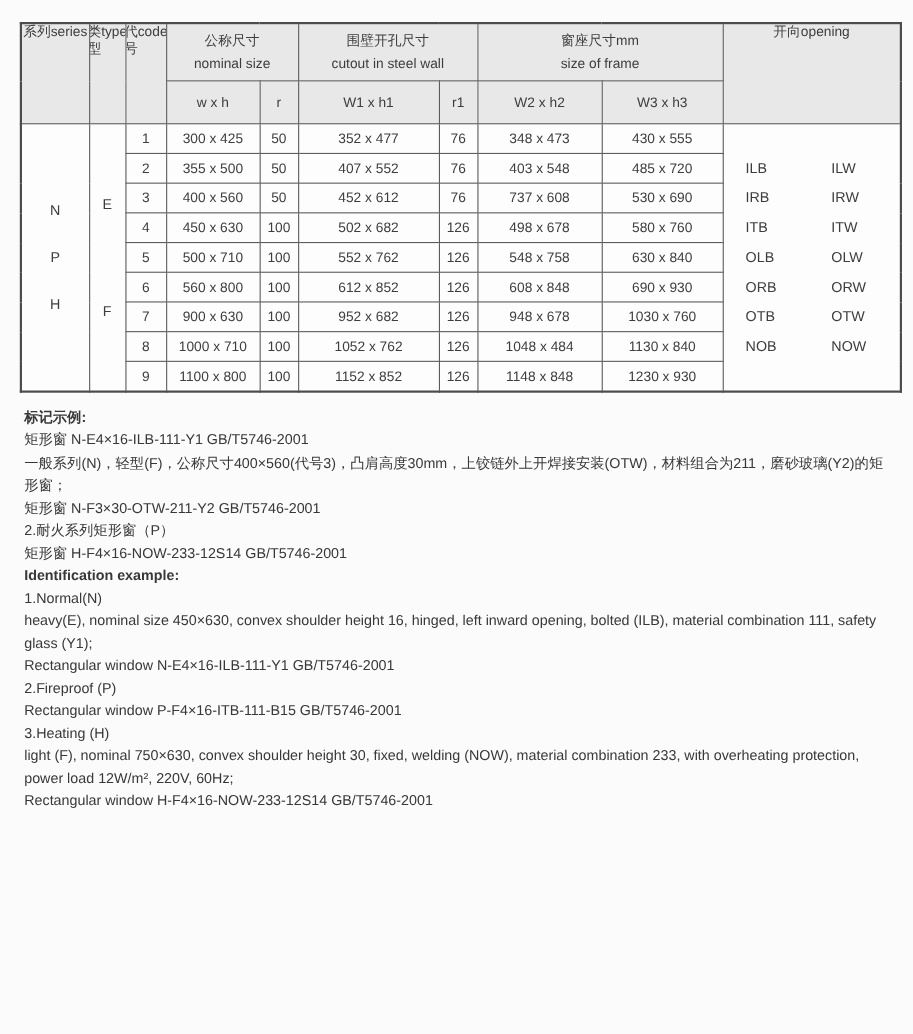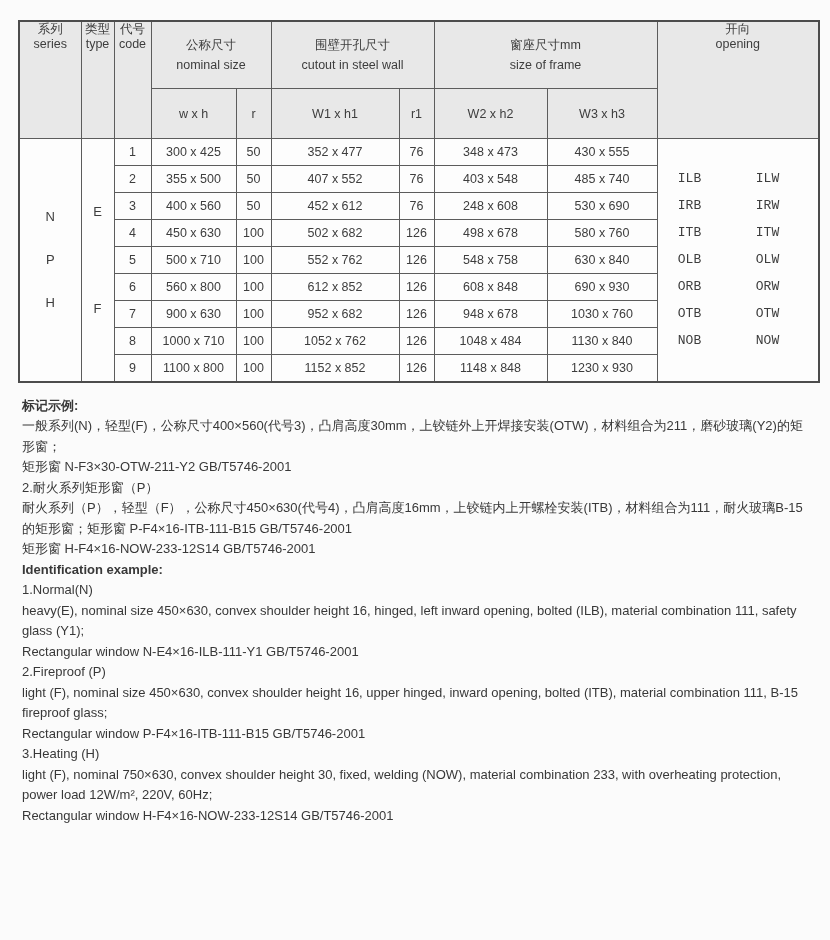--- a/index.html
+++ b/index.html
@@ -27,39 +27,39 @@
     text-align:center;
     vertical-align:middle;
     padding:0;
     overflow:hidden;
   }
   tr.hrow1 td, tr.hrow2 td{background:#e8e8e8;}
   tr.hrow1{height:52px;}
   tr.hrow2{height:38px;padding-left:32px;}
   tr.drow{height:27px;background:#fdfdfd;}
   .twoLine{
-    display:flex;flex-direction:column;justify-content:flex-start;
-    height:116px;line-height:1.2;
+    display:flex;flex-direction:row;justify-content:center;
+    height:90px;line-height:1.2;
   }
   .grpHead{line-height:1.65;}
   .letterStack{
     display:flex;flex-direction:column;align-items:center;justify-content:center;
     height:100%;font-size:13px;
   }
   .letterStack.series{gap:28px;}
   .letterStack.type{gap:82px;}
   .openingStack{
     display:flex;flex-direction:column;justify-content:center;
     height:100%;
   }
   .openingRow{
     display:flex;flex-direction:row;justify-content:center;
     gap:36px;line-height:27px;font-size:13px;
   }
-  .openingRow span{width:42px;text-align:left;font-family:Liberation Mono, monospace;}
+  .openingRow span{width:42px;text-align:left;}
 
   
   .notes{margin:13px 20px 0 22px;font-size:13px;line-height:20.5px;}
   .notes p{margin:0;}
   .notes-title{font-weight:bold;}
 </style>
 </head>
 <body>
 
 <div class="page">
@@ -188,29 +188,29 @@
           </div>
         </td>
       </tr>
       <tr class="drow">
         <td>2</td>
         <td>355 x 500</td>
         <td>50</td>
         <td>407 x 552</td>
         <td>76</td>
         <td>403 x 548</td>
-        <td>485 x 740</td>
+        <td>485 x 720</td>
       </tr>
       <tr class="drow">
         <td>3</td>
         <td>400 x 560</td>
         <td>50</td>
         <td>452 x 612</td>
         <td>76</td>
-        <td>248 x 608</td>
+        <td>737 x 608</td>
         <td>530 x 690</td>
       </tr>
       <tr class="drow">
         <td>4</td>
         <td>450 x 630</td>
         <td>100</td>
         <td>502 x 682</td>
         <td>126</td>
         <td>498 x 678</td>
         <td>580 x 760</td>
@@ -259,31 +259,30 @@
         <td>126</td>
         <td>1148 x 848</td>
         <td>1230 x 930</td>
       </tr>
     </tbody>
       </table>
   </div>
 
   <div class="notes">
     <p class="notes-title">标记示例:</p>
+    <p>矩形窗 N-E4×16-ILB-111-Y1 GB/T5746-2001</p>
     <p>一般系列(N)，轻型(F)，公称尺寸400×560(代号3)，凸肩高度30mm，上铰链外上开焊接安装(OTW)，材料组合为211，磨砂玻璃(Y2)的矩形窗；</p>
     <p>矩形窗 N-F3×30-OTW-211-Y2 GB/T5746-2001</p>
     <p>2.耐火系列矩形窗（P）</p>
-    <p>耐火系列（P），轻型（F），公称尺寸450×630(代号4)，凸肩高度16mm，上铰链内上开螺栓安装(ITB)，材料组合为111，耐火玻璃B-15的矩形窗；矩形窗 P-F4×16-ITB-111-B15 GB/T5746-2001</p>
     <p>矩形窗 H-F4×16-NOW-233-12S14 GB/T5746-2001</p>
 
     <p class="notes-title">Identification example:</p>
     <p>1.Normal(N)</p>
     <p>heavy(E), nominal size 450×630, convex shoulder height 16, hinged, left inward opening, bolted (ILB), material combination 111, safety glass (Y1);</p>
     <p>Rectangular window N-E4×16-ILB-111-Y1 GB/T5746-2001</p>
     <p>2.Fireproof (P)</p>
-    <p>light (F), nominal size 450×630, convex shoulder height 16, upper hinged, inward opening, bolted (ITB), material combination 111, B-15 fireproof glass;</p>
     <p>Rectangular window P-F4×16-ITB-111-B15 GB/T5746-2001</p>
     <p>3.Heating (H)</p>
     <p>light (F), nominal 750×630, convex shoulder height 30, fixed, welding (NOW), material combination 233, with overheating protection, power load 12W/m², 220V, 60Hz;</p>
     <p>Rectangular window H-F4×16-NOW-233-12S14 GB/T5746-2001</p>
   </div>
 
 </div>
 
 </body></html>

